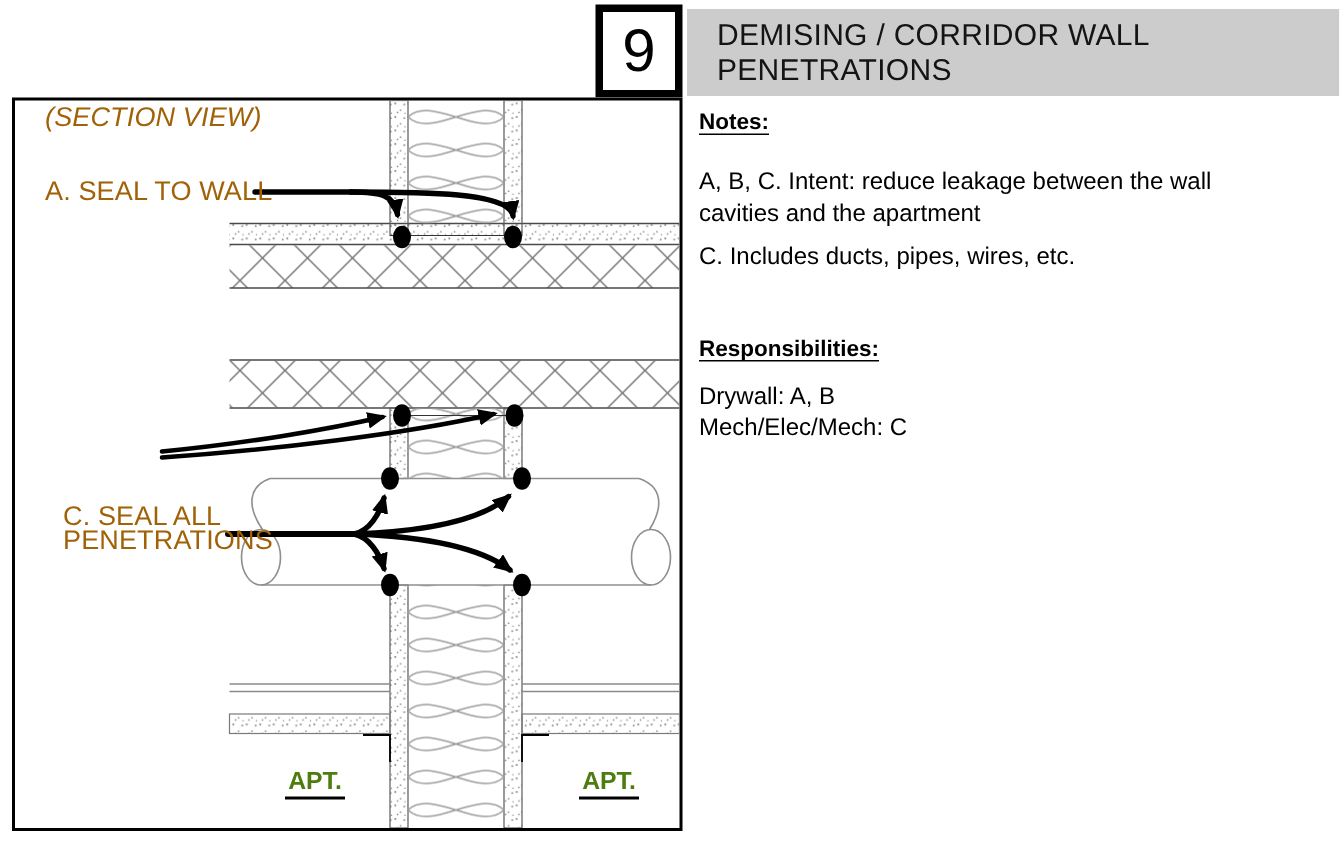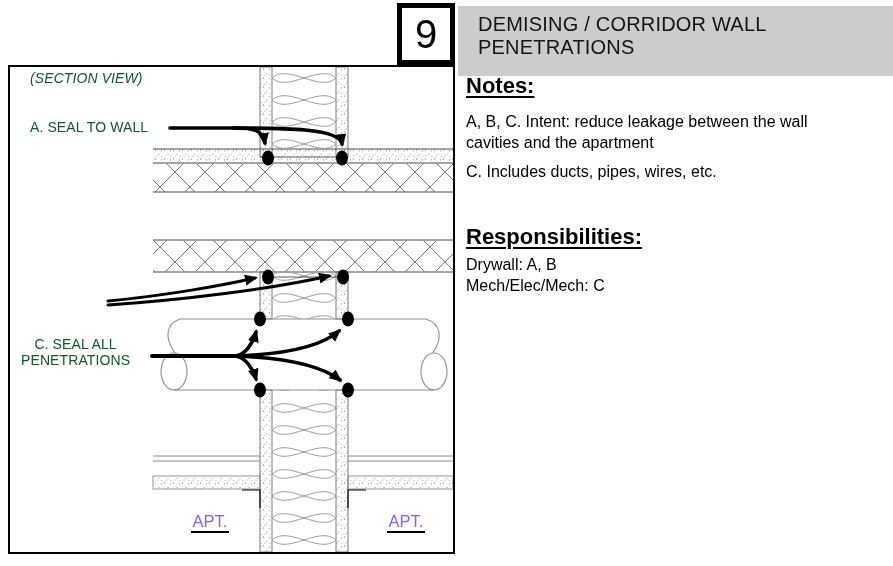--- a/index.html
+++ b/index.html
@@ -5,42 +5,42 @@
   * { margin:0; padding:0; box-sizing:border-box; }
   html,body { background:#ffffff; }
   body { font-family:"Liberation Sans", sans-serif; }
   .page { position:relative; width:893px; height:566px; background:#ffffff; overflow:hidden; }
 
   
   .numbox { position:absolute; left:397px; top:3px; width:58px; height:62px;
             background:#ffffff; border:5px solid #000; z-index:2;
             display:flex; align-items:center; justify-content:center; }
   .numbox .num { font-size:40px; line-height:1; color:#000; }
-  .titlebar { position:absolute; left:458px; top:6px; width:435px; height:70px; background:#cccccc; }
+  .titlebar { position:absolute; left:458px; top:6px; width:435px; height:58px; background:#cccccc; }
   .titlebar .title { padding:7px 0 0 20px; font-size:20px; line-height:23px; color:#141414;
                      white-space:pre-line; letter-spacing:0.2px; }
 
   
   .diagram { position:absolute; left:8px; top:65px; width:447px; height:489px;
              border:2px solid #000; background:#fff; z-index:1; }
   .diagram svg { position:absolute; left:0; top:0; }
-  .lbl { position:absolute; font-size:14px; line-height:15.5px; color:#14532d;
+  .lbl { position:absolute; font-size:18px; line-height:15.5px; color:#a16207;
          white-space:pre-line; letter-spacing:0.1px; }
   .lbl-view { left:20px; top:4px; font-style:italic; }
   .lbl-a { left:20px; top:53px; }
   .lbl-b { left:20px; top:207px; }
-  .lbl-c { left:11px; top:270px;text-align:center; }
+  .lbl-c { left:32px; top:270px; }
   .apt { position:absolute; top:445px; width:64px; text-align:center; }
   .apt-left  { left:168px; }
   .apt-right { left:364px; }
-  .apt span { font-weight:normal; font-size:16.5px; color:#8b5cf6;
+  .apt span { font-weight:bold; font-size:16.5px; color:#4d7c0f;
               border-bottom:2px solid #000; padding:0 2px 1px; }
 
   
-  .n-h { position:absolute; left:466px; font-weight:bold; font-size:22px; color:#000;
+  .n-h { position:absolute; left:466px; font-weight:bold; font-size:15px; color:#000;
          text-decoration:underline; text-underline-offset:3px; }
   .n-heading { top:73px; }
   .n-resp-heading { top:224px; }
   .n-p { position:absolute; left:466px; font-size:16px; line-height:20.5px; color:#000;
          white-space:pre-line; }
   .n-intent { top:112px; }
   .n-includes { top:162px; }
   .n-resp { top:255px; }
 </style>
 </head>

